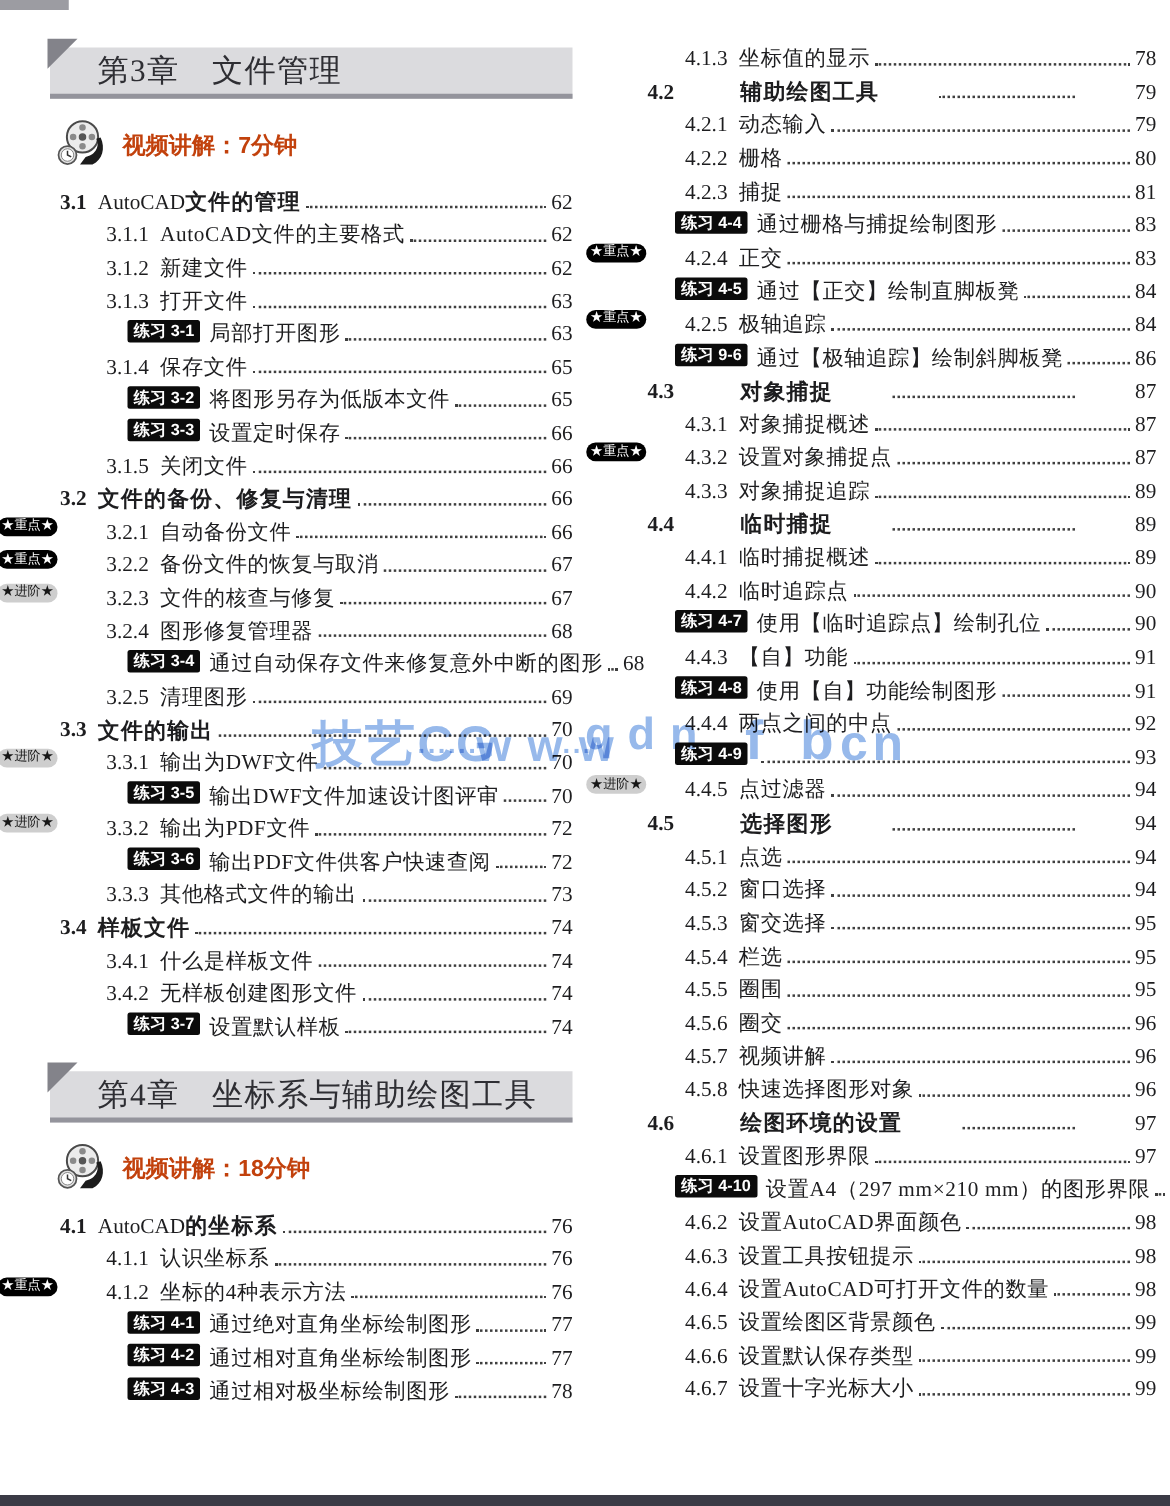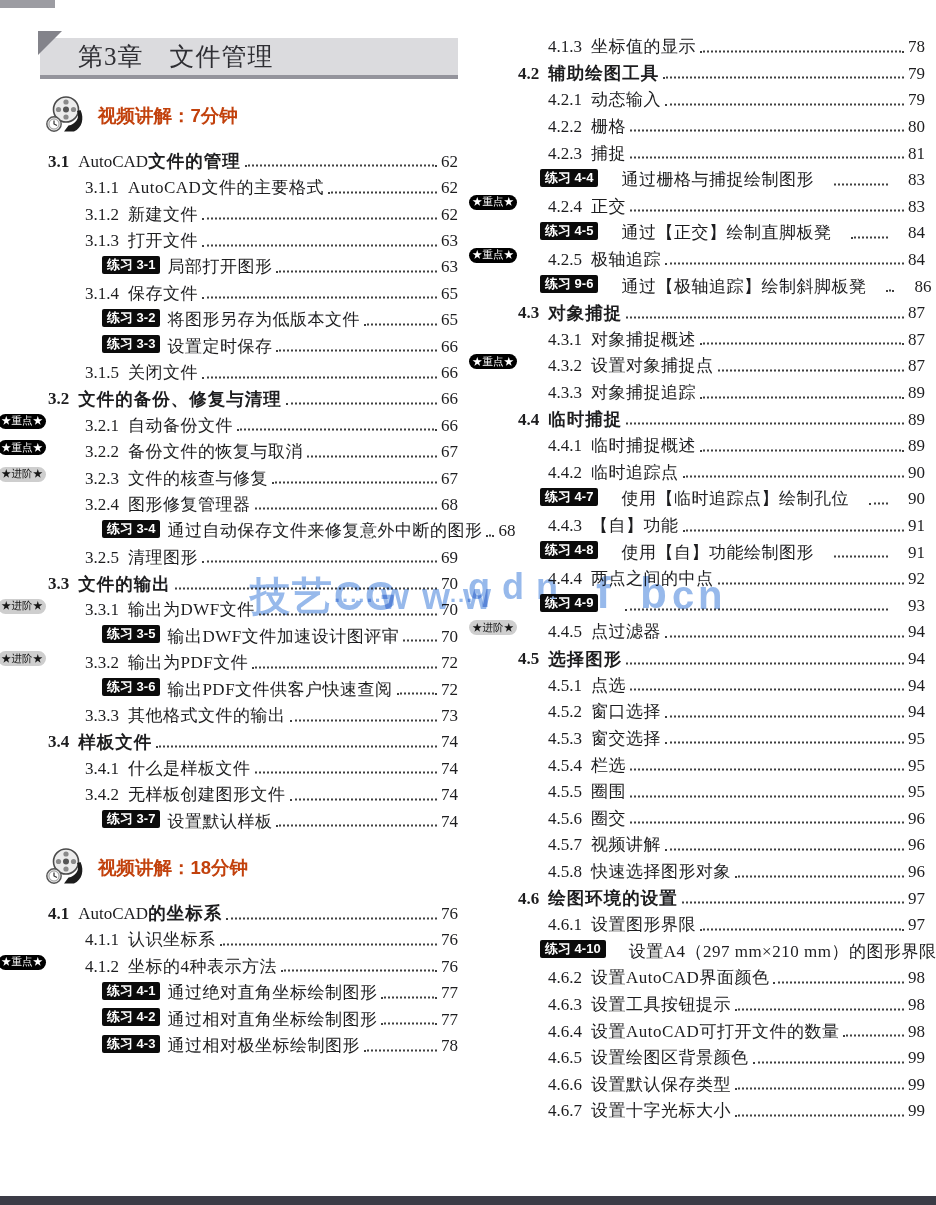--- a/index.html
+++ b/index.html
@@ -24,23 +24,23 @@
   .video-line{display:flex;align-items:center;gap:12px;margin:16px 0 10px 4px;height:40px;}
   .vlabel{font-family:"Liberation Sans",sans-serif;font-weight:700;font-size:18.5px;color:#c2410c;}
 
   
   .entries{width:100%;}
   .row{display:flex;align-items:flex-end;height:26.4px;position:relative;font-size:17px;line-height:1.15;}
   .col-right .row{height:26.62px;}
   .row.section{padding-left:8px;}
   .row.sub{padding-left:45px;}
   .row.exercise{padding-left:62px;}
-  .col-right .row.section{padding-left:13px;}
+  .col-right .row.section{padding-left:13px;gap:44px;}
   .col-right .row.sub{padding-left:43px;}
-  .col-right .row.exercise{padding-left:35px;gap:16px;}
+  .col-right .row.exercise{padding-left:35px;}
   .num{margin-right:9px;white-space:nowrap;}
   .pre{white-space:nowrap;}
   .title{white-space:nowrap;letter-spacing:0.5px;}
   .section .title{font-weight:700;font-family:"Liberation Sans",sans-serif;font-size:17.5px;letter-spacing:1px;}
   .section .num{font-weight:600;}
   .leader{flex:1 1 auto;min-width:8px;border-bottom:2px dotted #3f3f3f;margin:0 4px;transform:translateY(-4.5px);}
   .pagenum{white-space:nowrap;}
 
   .exbadge{font-family:"Liberation Sans",sans-serif;font-weight:700;font-size:13px;background:#0b0b0b;
         color:#ffffff;padding:2px 5px 3px;border-radius:2px;margin-right:7px;line-height:1;
@@ -241,20 +241,24 @@
           <span class="pagenum">74</span>
         </div>
         <div class="row exercise">
           <span class="exbadge">练习 3-7</span>
           <span class="title">设置默认样板</span>
           <span class="leader"></span>
           <span class="pagenum">74</span>
         </div>
       </div>
 
+    <div class="chapter-head later">
+      <span class="tri"></span>
+      <span class="chapter-title">第4章　坐标系与辅助绘图工具</span>
+    </div>
     <div class="video-line">
       <svg width="42" height="40" viewBox="0 0 42 40">
         <circle cx="22" cy="14.5" r="12.5" fill="#ececec" stroke="#4a4a4a" stroke-width="1.6"></circle>
         <circle cx="22" cy="14.5" r="3" fill="#555555"></circle>
         <circle cx="22" cy="7" r="2.6" fill="#8a8a8a"></circle>
         <circle cx="22" cy="22" r="2.6" fill="#8a8a8a"></circle>
         <circle cx="14.5" cy="14.5" r="2.6" fill="#8a8a8a"></circle>
         <circle cx="29.5" cy="14.5" r="2.6" fill="#8a8a8a"></circle>
         <path d="M33 16 C36.5 23 31 29.5 24.5 30.5 L20 36.5 L30 36.5 C38 33 40.5 23.5 36.5 15 Z" fill="#1c1c1c"></path>
         <circle cx="10" cy="29" r="7.2" fill="#e2e2e2" stroke="#555555" stroke-width="1.4"></circle>

